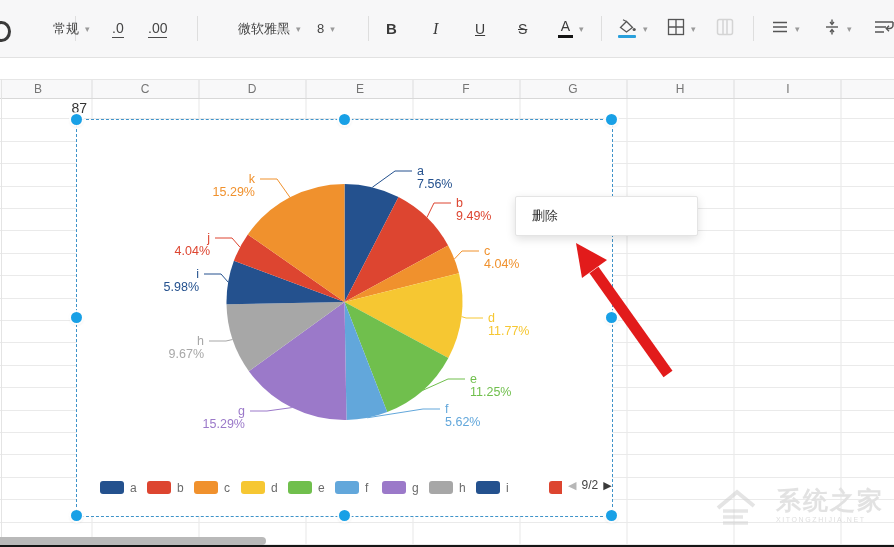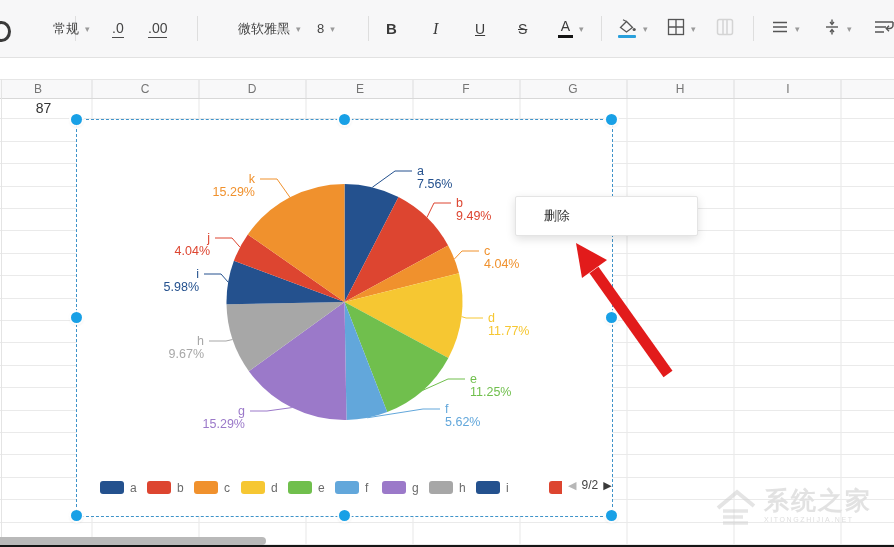--- a/index.html
+++ b/index.html
@@ -29,44 +29,44 @@
     border-top:1px solid #e6e6e6;border-bottom:1px solid #d8d8d8;font-size:12px;color:#757575;z-index:1;
     background-image:repeating-linear-gradient(to right,transparent 0 106px,#dcdcdc 106px 107px);
     background-position:-14.5px 0;}
   .col-label{position:absolute;top:2px;transform:translateX(-50%);}
   .grid{position:absolute;left:0;top:97px;width:894px;height:448px;z-index:0;
     background-image:
       repeating-linear-gradient(to bottom,transparent 0 21.4px,#eaeaea 21.4px 22.4px),
       repeating-linear-gradient(to right,transparent 0 106px,#e7e7e7 106px 107px);
     background-position:0 0,-14.5px 0;}
   .left-edge{position:absolute;left:1px;top:79px;width:1px;height:466px;background:#e4e4e4;z-index:1;}
-  .cell-b1{position:absolute;left:0;top:100px;width:87px;text-align:center;font-size:14px;color:#333;z-index:1;}
+  .cell-b1{position:absolute;left:0;top:100px;width:87px;text-align:right;font-size:14px;color:#333;z-index:1;}
   
   .chart{position:absolute;left:77px;top:120px;width:535px;height:396px;background:#fff;z-index:2;}
   .chart-border{position:absolute;left:-1px;top:-1px;right:-1px;bottom:-1px;border:1px dashed #3f93c9;pointer-events:none;}
   .handle{position:absolute;width:11px;height:11px;border-radius:50%;background:#18a0e6;
     box-shadow:0 0 0 2px rgba(255,255,255,.9),0 1px 3px rgba(0,0,0,.25);z-index:4;}
   .legend{position:absolute;left:23px;top:360px;height:15px;display:flex;align-items:center;}
   .legend-item{display:flex;align-items:center;width:47px;}
   .legend-swatch{width:24px;height:13px;border-radius:3px;}
   .legend-letter{margin-left:6px;font-size:12px;color:#6a6a6a;}
   .legend-partial{position:absolute;left:472px;top:361px;width:13px;height:13px;border-radius:3px 0 0 3px;}
   .legend-pager{position:absolute;left:491px;top:358px;display:flex;align-items:center;gap:5px;font-size:12px;color:#444;}
   .pager-prev{color:#b7b7b7;font-size:11px;}
   .pager-next{color:#3a3a3a;font-size:11px;}
   
   .context-menu{position:absolute;left:515px;top:196px;width:183px;height:40px;box-sizing:border-box;
     background:#fff;border:1px solid #e4e4e4;border-radius:2px;box-shadow:0 3px 10px rgba(0,0,0,.13);
-    display:flex;align-items:center;padding-left:28px;font-size:13px;color:#333;z-index:6;}
+    display:flex;align-items:center;padding-left:16px;font-size:13px;color:#333;z-index:6;}
   
   .arrow-svg{position:absolute;left:0;top:0;z-index:7;pointer-events:none;}
   .scroll-thumb{position:absolute;left:0;top:537px;width:266px;height:8px;background:#b9b9b9;border-radius:0 4px 4px 0;z-index:5;}
   .bottom-strip{position:absolute;left:0;top:545px;width:894px;height:2px;background:#161616;z-index:8;}
   .watermark{position:absolute;left:712px;top:487px;z-index:3;display:flex;align-items:flex-start;}
-  .wm-text{margin-left:4px;}
+  .wm-text{margin-left:16px;}
   .wm-title{font-size:25px;font-weight:bold;letter-spacing:2px;color:rgba(203,203,203,.55);text-shadow:0 0 1px rgba(255,255,255,.9);line-height:1.1;}
   .wm-caption{font-size:7px;letter-spacing:1.6px;color:rgba(205,205,205,.65);margin-top:1px;}
   svg text{font-family:"Liberation Sans","DejaVu Sans",sans-serif;}
 </style>
 </head>
 <body>
 
 <div class="toolbar">
   <div class="partial-glyph"></div>
   <div class="sep" style="left:75px"></div>

